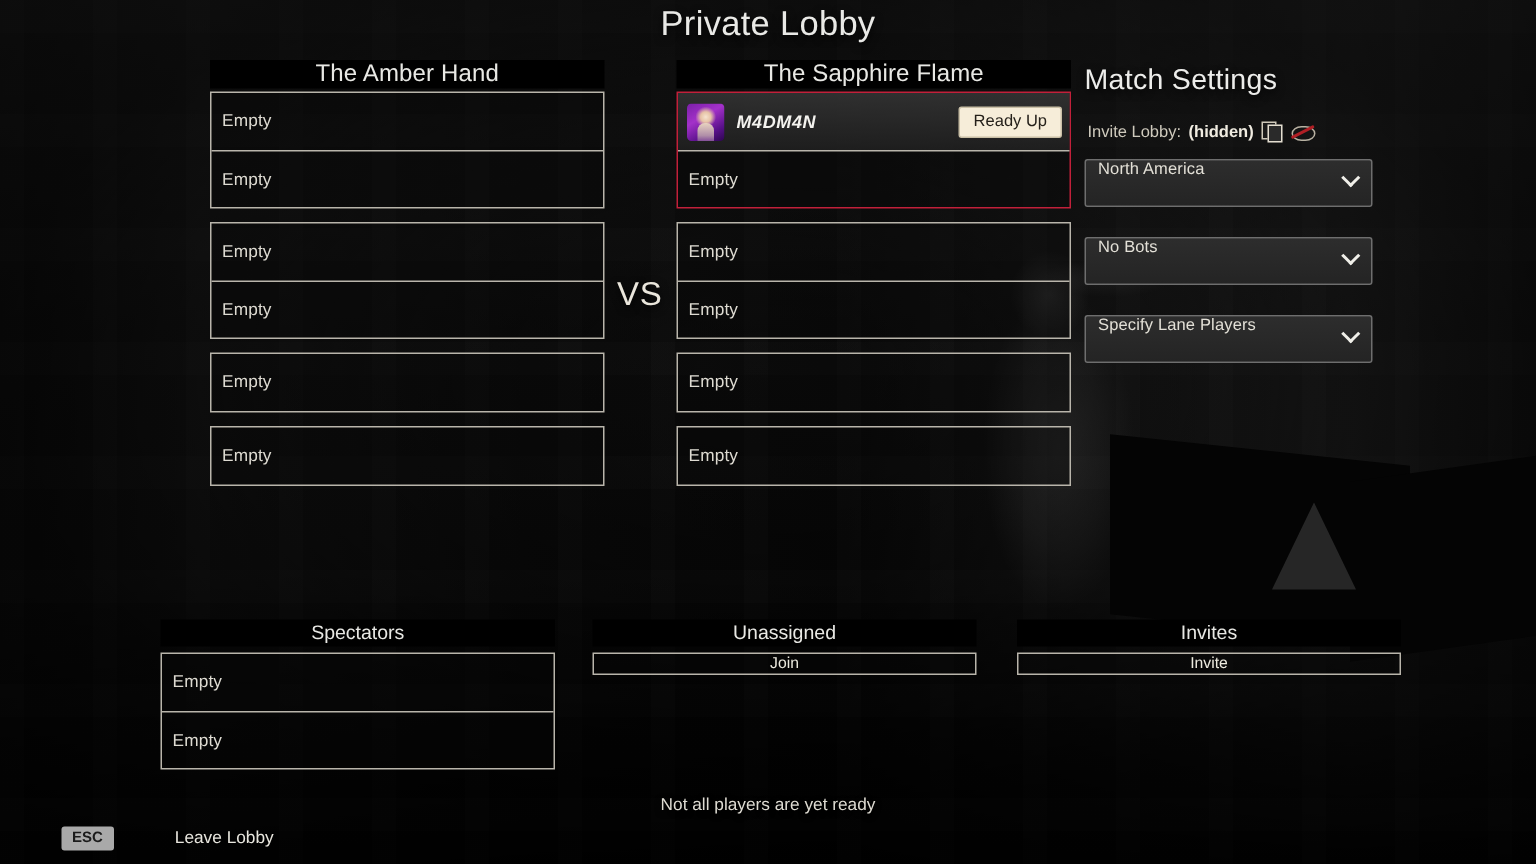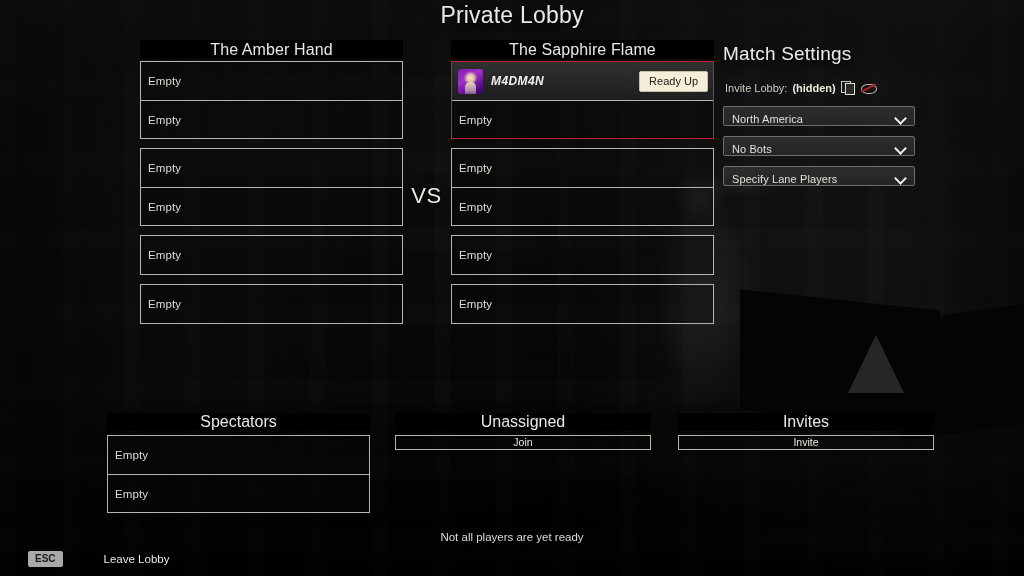--- a/index.html
+++ b/index.html
@@ -234,27 +234,27 @@
     position: absolute;
     left: -1px; top: 7px;
     width: 17px; height: 2px;
     background: #b01f25;
     transform: rotate(-27deg);
     border-radius: 1px;
   }
 
   .settings-dropdown {
     position: relative;
-    height: 20px;
-    margin-bottom: 10px;
+    height: 32px;
+    margin-bottom: 20px;
     background: linear-gradient(180deg, #2d2d2d 0%, #242424 100%);
     border: 1px solid #6e6e6e;
     border-radius: 2px;
     display: flex;
-    align-items: flex-end;
+    align-items: flex-start;
     padding: 0 8px;
     cursor: pointer;
   }
   .settings-dropdown .dd-label {
     color: #e3e0d7;
     font-size: 11px;
     letter-spacing: .1px;
   }
   .chevron {
     position: absolute;
@@ -268,21 +268,21 @@
   
   .bottom-panel { position: absolute; top: 413px; }
   #spectators-panel { left: 107px;  width: 263px; }
   #unassigned-panel { left: 395px;  width: 256px; }
   #invites-panel    { left = 0;     left: 678px; width: 256px; }
 
   .bottom-header {
     height: 18px;
     background: #000;
     color: #e8e8e4;
-    font-size: 16px;
+    font-size: 13px;
     text-align: center;
     line-height: 18px;
   }
 
   .bottom-box {
     border: 1px solid #b9b5ab;
     margin-top: 4px;
     background: rgba(8,8,8,.34);
   }
 
@@ -306,21 +306,21 @@
     left: 0; right: 0;
     top: 531px;
     text-align: center;
     color: #dedbd2;
     font-size: 11.5px;
     text-shadow: 0 1px 4px rgba(0,0,0,.9);
   }
 
   #leave-lobby-row {
     position: absolute;
-    left: 28px;
+    left: 41px;
     top: 551px;
     display: flex;
     align-items: center;
     gap: 9px;
   }
   #esc-key {
     background: #a9a9a9;
     color: #1b1b1b;
     font-size: 10px;
     font-weight: bold;

